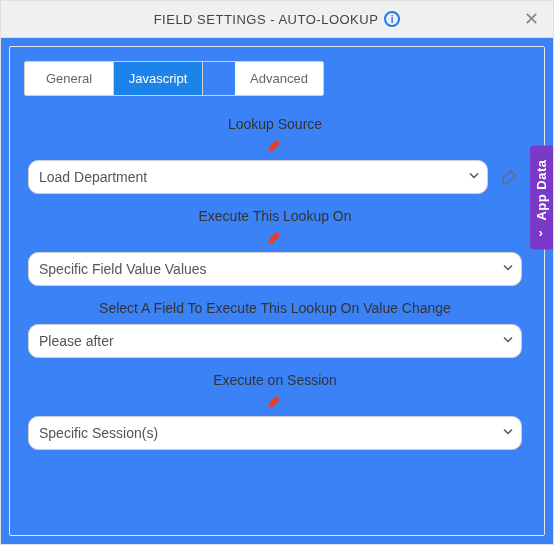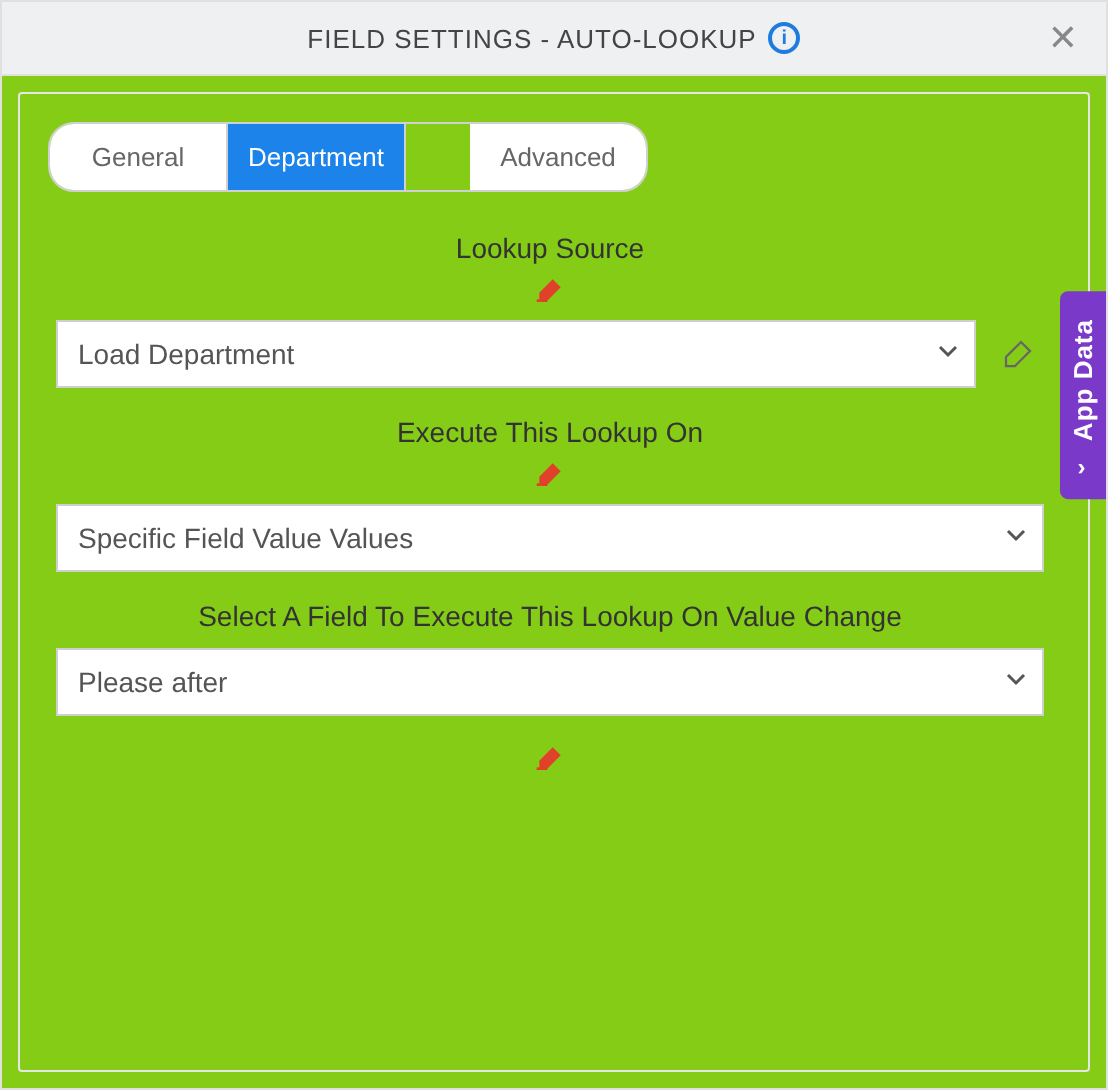--- a/index.html
+++ b/index.html
@@ -1,37 +1,37 @@
 <!DOCTYPE html>
 <html><head>
   <meta charset="utf-8">
   <style>
     * { box-sizing: border-box; margin: 0; padding: 0; }
     body { font-family: Arial, sans-serif; font-size: 13px; color: #333; background: #fff; width: 554px; height: 545px; overflow: hidden; position: relative; }
-    .modal { width: 100%; height: 100%; border: 1px solid #e0e0e0; background: #84cc16; display: flex; flex-direction: column; }
+    .modal { width: 100%; height: 100%; border: 1px solid #e0e0e0; background: #3b82f6; display: flex; flex-direction: column; }
     .header { background: #eef0f2; border-bottom: 1px solid #e0e0e0; padding: 10px 12px; display: flex; align-items: center; justify-content: center; position: relative; }
     .header-title { text-align: center; font-size: 13px; color: #444; letter-spacing: 0.5px; display: flex; align-items: center; gap: 6px; }
     .header-title .info-circle { width: 16px; height: 16px; border: 2px solid #1e7be0; border-radius: 50%; display: inline-flex; align-items: center; justify-content: center; font-size: 10px; font-weight: bold; color: #1e7be0; font-style: normal; }
     .close-btn { position: absolute; right: 10px; top: 50%; transform: translateY(-50%); font-size: 18px; color: #888; cursor: pointer; background: none; border: none; padding: 4px; }
     .tabs-wrap { padding: 14px 14px 0 14px; }
-    .tabs { display: flex; border: 1px solid #d0d0d0; border-radius: 13px; width: 300px; overflow: hidden; }
+    .tabs { display: flex; border: 1px solid #d0d0d0; border-radius: 2px; width: 300px; overflow: hidden; }
     .tab { flex: 1; padding: 9px 8px; text-align: center; font-size: 13px; color: #666; cursor: pointer; background: #fff; border-right: 1px solid #d0d0d0; }
     .tab:last-child { border-right: none; margin-left: 32px; }
     .tab.active { background: #1c83ea; color: #fff; }
     .content-area { flex: 1; overflow-y: auto; padding: 14px 18px 14px 14px; margin: 6px 4px 4px 4px; position: relative; }
     .content-area::-webkit-scrollbar { width: 8px; }
     .content-area::-webkit-scrollbar-thumb { background: #c0c0c0; border-radius: 4px; }
     .content-area::-webkit-scrollbar-track { background: #f2f2f2; }
     .form-row { margin-bottom: 14px; }
     .label { display: flex; align-items: center; font-size: 14px; color: #333; margin-bottom: 8px; gap: 6px; flex-direction: column; }
     .req-icon { color: #e0412a; display: inline-flex; align-items: center; }
     .req-icon svg { width: 16px; height: 14px; }
     .select-wrap { display: flex; align-items: center; gap: 8px; }
     .select-box { flex: 1; position: relative; }
-    .select-box .input { width: 100%; padding: 8px 30px 8px 10px; border: 1px solid #cfcfcf; border-radius: 0; font-size: 14px; color: #555; background: #fff; cursor: pointer; }
+    .select-box .input { width: 100%; padding: 8px 30px 8px 10px; border: 1px solid #cfcfcf; border-radius: 10px; font-size: 14px; color: #555; background: #fff; cursor: pointer; }
     .select-box .chev { position: absolute; right: 8px; top: 50%; transform: translateY(-50%); pointer-events: none; color: #555; }
     .select-box .chev svg { width: 12px; height: 12px; }
     .edit-icon { color: #666; cursor: pointer; padding: 4px; display: inline-flex; }
     .edit-icon svg { width: 18px; height: 18px; }
     .text-input { width: 100%; padding: 8px 10px; border: 1px solid #cfcfcf; border-radius: 2px; font-size: 14px; color: #555; background: #fff; height: 34px; }
     .sidetab { position: absolute; right: 0; top: 108px; background: #7b39c9; color: #fff; writing-mode: vertical-rl; transform: rotate(180deg); padding: 14px 4px; border-radius: 0 4px 4px 0; font-size: 13px; letter-spacing: 0.5px; display: flex; align-items: center; gap: 10px; cursor: pointer; z-index: 5; font-weight: bold; }
     .sidetab .arr { transform: rotate(90deg); font-size: 12px; font-weight: bold; }
     .body-wrap { position: relative; flex: 1; display: flex; flex-direction: column; overflow: hidden; }
     .inner-box { border: 1px solid #e6e6e6; margin: 8px; flex: 1; display: flex; flex-direction: column; overflow: hidden; border-radius: 2px; }
   </style>
@@ -47,21 +47,21 @@
     <button class="close-btn">
       <span>✕</span>
     </button>
   </div>
 
   <div class="body-wrap">
     <div class="inner-box">
     <div class="tabs-wrap">
       <div class="tabs">
         <div class="tab">General</div>
-        <div class="tab active">Department</div>
+        <div class="tab active">Javascript</div>
         <div class="tab">Advanced</div>
       </div>
     </div>
 
     <div class="content-area">
 
       <div class="form-row">
         <div class="label">
           <span>Lookup Source</span>
           <span class="req-icon">
@@ -118,26 +118,35 @@
             <span class="chev"><svg viewBox="0 0 12 12">
                     <path fill="none" stroke="currentColor" stroke-width="1.5" d="M2 4 L6 8 L10 4"></path>
                   </svg></span>
           </div>
         </div>
       </div>
 
 
       <div class="form-row">
         <div class="label">
+          <span>Execute on Session</span>
           <span class="req-icon">
             <svg viewBox="0 0 24 20">
                   <path stroke="currentColor" stroke-width="2" d="M2 18 L10 18"></path>
                   <path fill="currentColor" d="M14 2 L20 8 L10 18 L4 18 L4 12 Z"></path>
                 </svg>
           </span>
+        </div>
+        <div class="select-wrap">
+          <div class="select-box">
+            <div class="input">Specific Session(s)</div>
+            <span class="chev"><svg viewBox="0 0 12 12">
+                    <path fill="none" stroke="currentColor" stroke-width="1.5" d="M2 4 L6 8 L10 4"></path>
+                  </svg></span>
+          </div>
         </div>
       </div>
 
     </div>
     </div>
 
     <div class="sidetab">
       <span class="arr">›</span>
       <span>App Data</span>
     </div>

